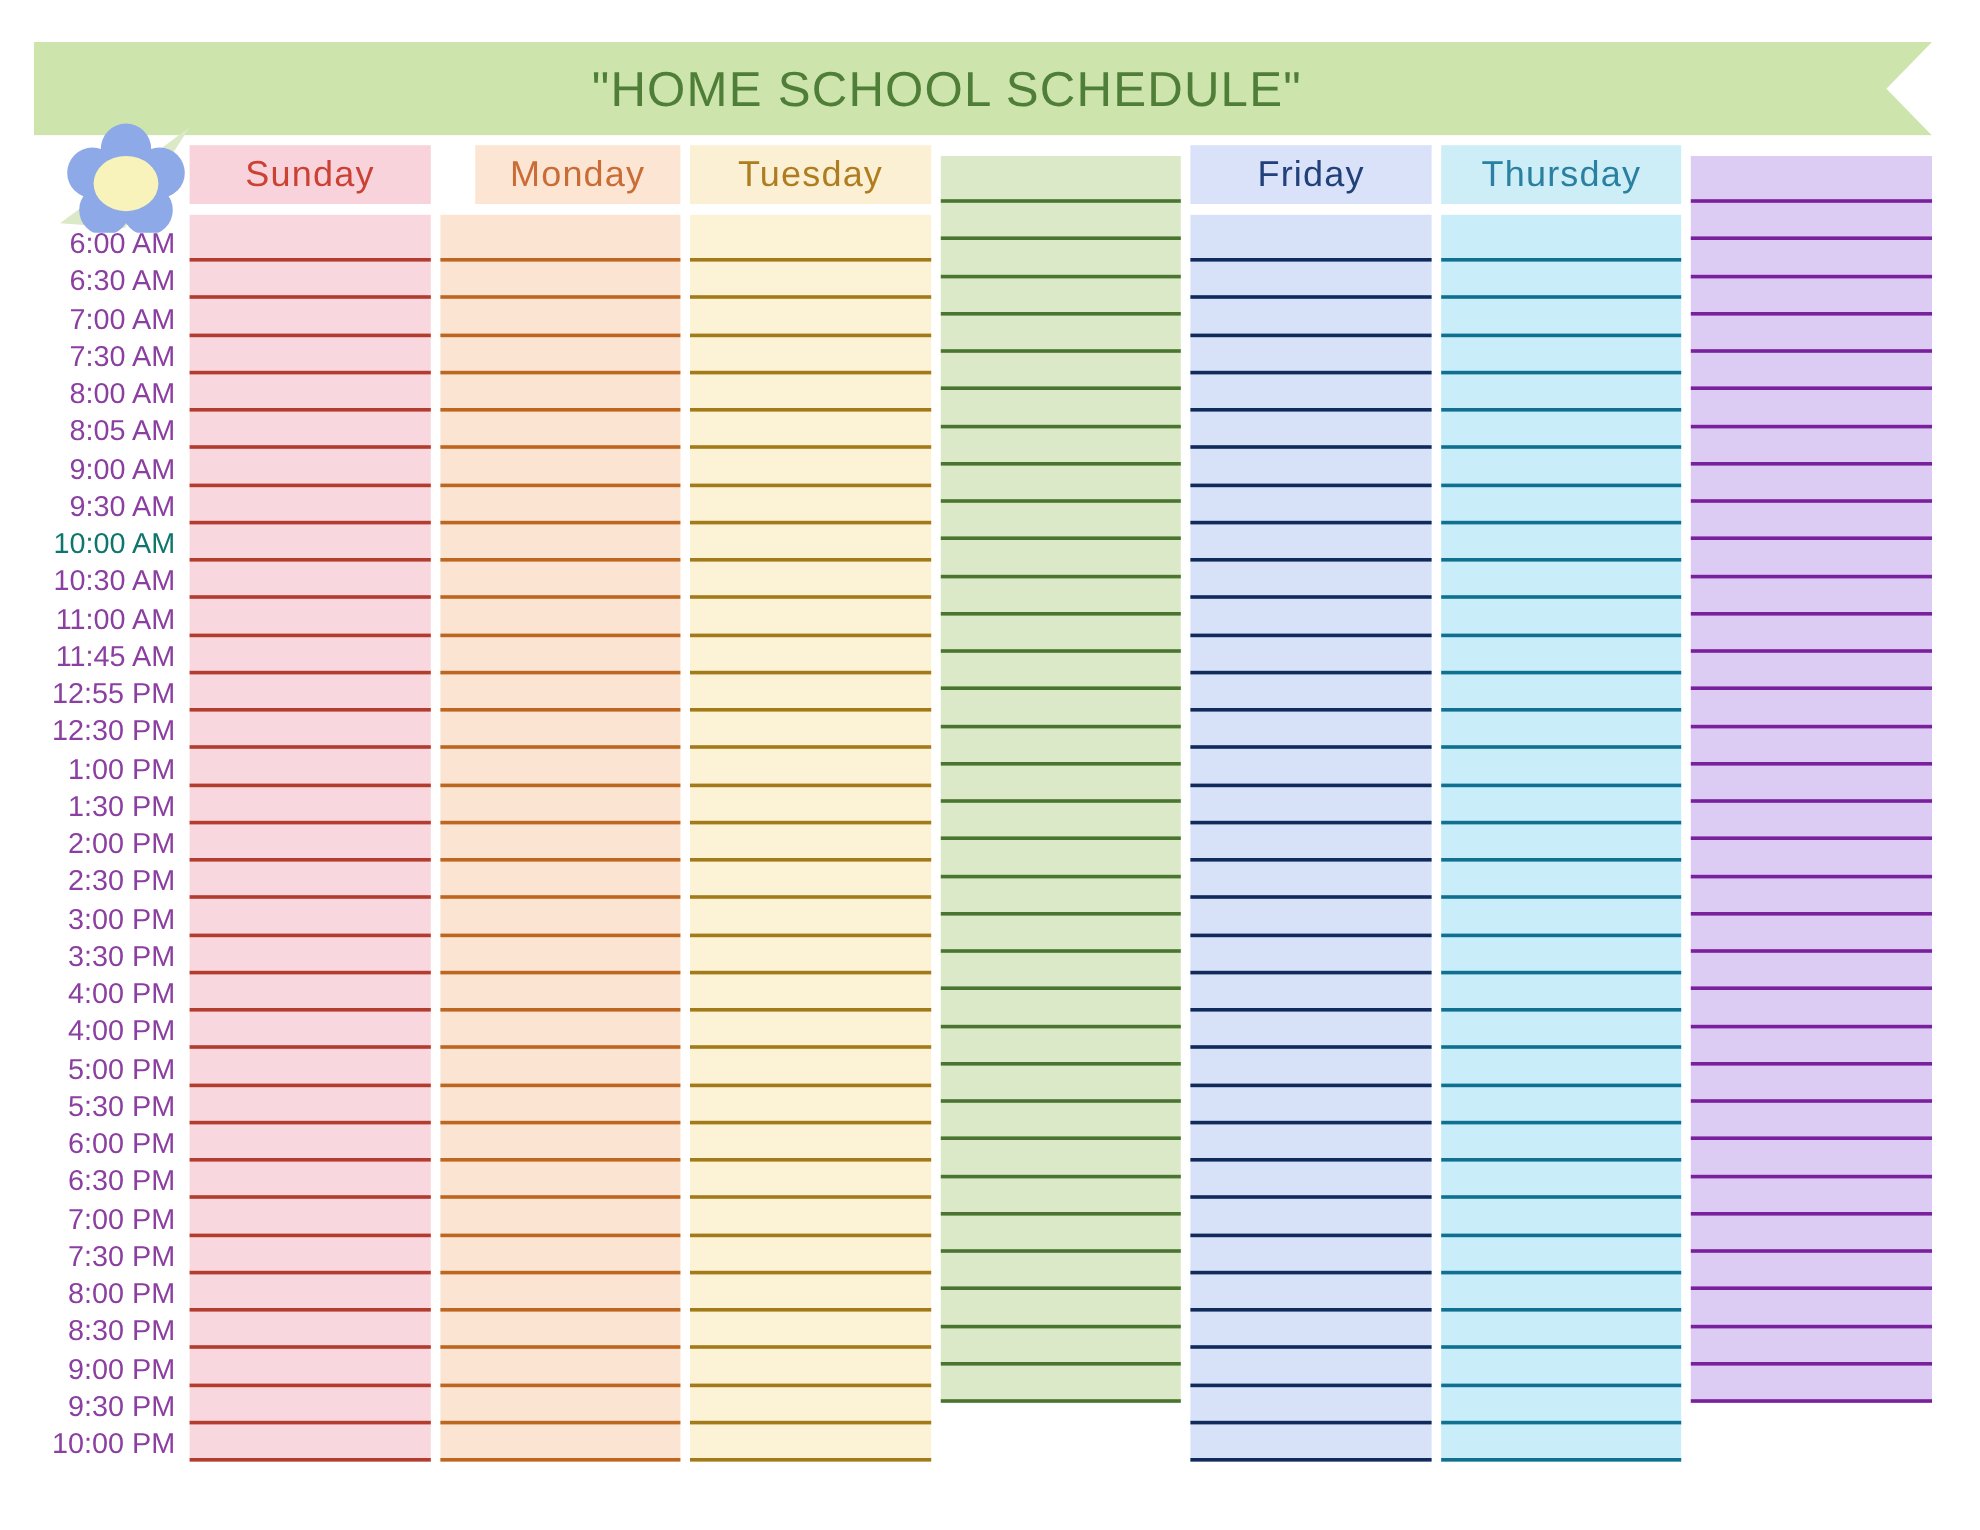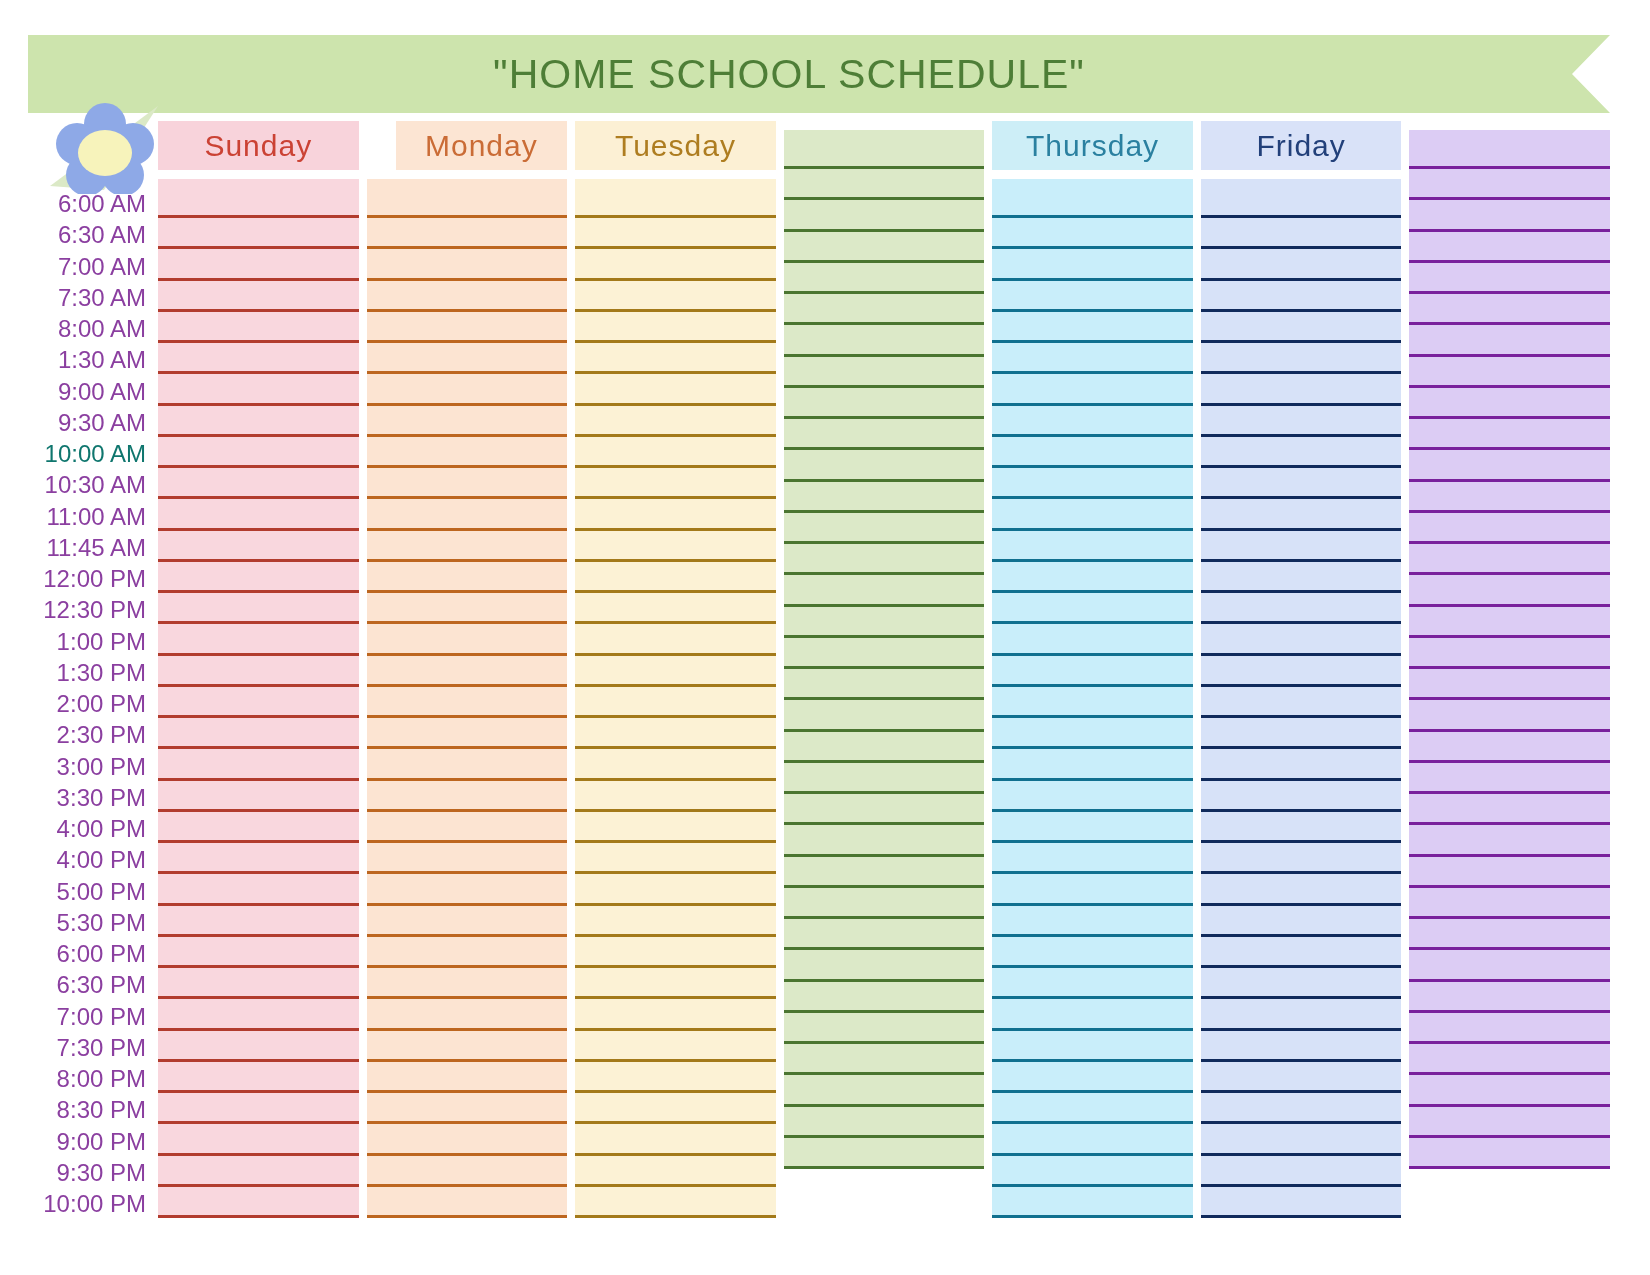--- a/index.html
+++ b/index.html
@@ -69,42 +69,42 @@
         <div class="time-row">
           <span style="color: rgb(139, 63, 160);">7:00 AM</span>
         </div>
         <div class="time-row">
           <span style="color: rgb(139, 63, 160);">7:30 AM</span>
         </div>
         <div class="time-row">
           <span style="color: rgb(139, 63, 160);">8:00 AM</span>
         </div>
         <div class="time-row">
-          <span style="color: rgb(139, 63, 160);">1:30 AM</span>
+          <span style="color: rgb(139, 63, 160);">8:05 AM</span>
         </div>
         <div class="time-row">
           <span style="color: rgb(139, 63, 160);">9:00 AM</span>
         </div>
         <div class="time-row">
           <span style="color: rgb(139, 63, 160);">9:30 AM</span>
         </div>
         <div class="time-row">
           <span style="color: #0f766e;">10:00 AM</span>
         </div>
         <div class="time-row">
           <span style="color: rgb(139, 63, 160);">10:30 AM</span>
         </div>
         <div class="time-row">
           <span style="color: rgb(139, 63, 160);">11:00 AM</span>
         </div>
         <div class="time-row">
           <span style="color: rgb(139, 63, 160);">11:45 AM</span>
         </div>
         <div class="time-row">
-          <span style="color: rgb(139, 63, 160);">12:00 PM</span>
+          <span style="color: rgb(139, 63, 160);">12:55 PM</span>
         </div>
         <div class="time-row">
           <span style="color: rgb(139, 63, 160);">12:30 PM</span>
         </div>
         <div class="time-row">
           <span style="color: rgb(139, 63, 160); margin-top: 41px;">1:00 PM</span>
         </div>
         <div class="time-row">
           <span style="color: rgb(139, 63, 160);">1:30 PM</span>
         </div>
@@ -306,20 +306,58 @@
           <div class="cell" style="border-bottom-color: rgb(74, 117, 48);"></div>
           <div class="cell" style="border-bottom-color: rgb(74, 117, 48);"></div>
           <div class="cell" style="border-bottom-color: rgb(74, 117, 48);"></div>
           <div class="cell" style="border-bottom-color: rgb(74, 117, 48);"></div>
           <div class="cell" style="border-bottom-color: rgb(74, 117, 48);"></div>
           <div class="cell" style="border-bottom-color: rgb(74, 117, 48);"></div>
           <div class="cell" style="border-bottom-color: rgb(74, 117, 48);"></div>
         </div>
       </div>
       <div class="day-col">
+        <div class="day-header" style="background: rgb(217, 226, 248); color: rgb(34, 64, 122);">Friday</div>
+        <div class="day-body" style="background: rgb(215, 226, 248);">
+          <div class="cell first" style="border-bottom-color: rgb(16, 42, 92);"></div>
+          <div class="cell" style="border-bottom-color: rgb(16, 42, 92);"></div>
+          <div class="cell" style="border-bottom-color: rgb(16, 42, 92);"></div>
+          <div class="cell" style="border-bottom-color: rgb(16, 42, 92);"></div>
+          <div class="cell" style="border-bottom-color: rgb(16, 42, 92);"></div>
+          <div class="cell" style="border-bottom-color: rgb(16, 42, 92);"></div>
+          <div class="cell" style="border-bottom-color: rgb(16, 42, 92);"></div>
+          <div class="cell" style="border-bottom-color: rgb(16, 42, 92);"></div>
+          <div class="cell" style="border-bottom-color: rgb(16, 42, 92);"></div>
+          <div class="cell" style="border-bottom-color: rgb(16, 42, 92);"></div>
+          <div class="cell" style="border-bottom-color: rgb(16, 42, 92);"></div>
+          <div class="cell" style="border-bottom-color: rgb(16, 42, 92);"></div>
+          <div class="cell" style="border-bottom-color: rgb(16, 42, 92);"></div>
+          <div class="cell" style="border-bottom-color: rgb(16, 42, 92);"></div>
+          <div class="cell" style="border-bottom-color: rgb(16, 42, 92);"></div>
+          <div class="cell" style="border-bottom-color: rgb(16, 42, 92);"></div>
+          <div class="cell" style="border-bottom-color: rgb(16, 42, 92);"></div>
+          <div class="cell" style="border-bottom-color: rgb(16, 42, 92);"></div>
+          <div class="cell" style="border-bottom-color: rgb(16, 42, 92);"></div>
+          <div class="cell" style="border-bottom-color: rgb(16, 42, 92);"></div>
+          <div class="cell" style="border-bottom-color: rgb(16, 42, 92);"></div>
+          <div class="cell" style="border-bottom-color: rgb(16, 42, 92);"></div>
+          <div class="cell" style="border-bottom-color: rgb(16, 42, 92);"></div>
+          <div class="cell" style="border-bottom-color: rgb(16, 42, 92);"></div>
+          <div class="cell" style="border-bottom-color: rgb(16, 42, 92);"></div>
+          <div class="cell" style="border-bottom-color: rgb(16, 42, 92);"></div>
+          <div class="cell" style="border-bottom-color: rgb(16, 42, 92);"></div>
+          <div class="cell" style="border-bottom-color: rgb(16, 42, 92);"></div>
+          <div class="cell" style="border-bottom-color: rgb(16, 42, 92);"></div>
+          <div class="cell" style="border-bottom-color: rgb(16, 42, 92);"></div>
+          <div class="cell" style="border-bottom-color: rgb(16, 42, 92);"></div>
+          <div class="cell" style="border-bottom-color: rgb(16, 42, 92);"></div>
+          <div class="cell" style="border-bottom-color: rgb(16, 42, 92);"></div>
+        </div>
+      </div>
+      <div class="day-col">
         <div class="day-header" style="background: rgb(205, 238, 247); color: rgb(42, 128, 160);">Thursday</div>
         <div class="day-body" style="background: rgb(201, 238, 250);">
           <div class="cell first" style="border-bottom-color: rgb(16, 112, 143);"></div>
           <div class="cell" style="border-bottom-color: rgb(16, 112, 143);"></div>
           <div class="cell" style="border-bottom-color: rgb(16, 112, 143);"></div>
           <div class="cell" style="border-bottom-color: rgb(16, 112, 143);"></div>
           <div class="cell" style="border-bottom-color: rgb(16, 112, 143);"></div>
           <div class="cell" style="border-bottom-color: rgb(16, 112, 143);"></div>
           <div class="cell" style="border-bottom-color: rgb(16, 112, 143);"></div>
           <div class="cell" style="border-bottom-color: rgb(16, 112, 143);"></div>
@@ -344,58 +382,20 @@
           <div class="cell" style="border-bottom-color: rgb(16, 112, 143);"></div>
           <div class="cell" style="border-bottom-color: rgb(16, 112, 143);"></div>
           <div class="cell" style="border-bottom-color: rgb(16, 112, 143);"></div>
           <div class="cell" style="border-bottom-color: rgb(16, 112, 143);"></div>
           <div class="cell" style="border-bottom-color: rgb(16, 112, 143);"></div>
           <div class="cell" style="border-bottom-color: rgb(16, 112, 143);"></div>
           <div class="cell" style="border-bottom-color: rgb(16, 112, 143);"></div>
         </div>
       </div>
       <div class="day-col">
-        <div class="day-header" style="background: rgb(217, 226, 248); color: rgb(34, 64, 122);">Friday</div>
-        <div class="day-body" style="background: rgb(215, 226, 248);">
-          <div class="cell first" style="border-bottom-color: rgb(16, 42, 92);"></div>
-          <div class="cell" style="border-bottom-color: rgb(16, 42, 92);"></div>
-          <div class="cell" style="border-bottom-color: rgb(16, 42, 92);"></div>
-          <div class="cell" style="border-bottom-color: rgb(16, 42, 92);"></div>
-          <div class="cell" style="border-bottom-color: rgb(16, 42, 92);"></div>
-          <div class="cell" style="border-bottom-color: rgb(16, 42, 92);"></div>
-          <div class="cell" style="border-bottom-color: rgb(16, 42, 92);"></div>
-          <div class="cell" style="border-bottom-color: rgb(16, 42, 92);"></div>
-          <div class="cell" style="border-bottom-color: rgb(16, 42, 92);"></div>
-          <div class="cell" style="border-bottom-color: rgb(16, 42, 92);"></div>
-          <div class="cell" style="border-bottom-color: rgb(16, 42, 92);"></div>
-          <div class="cell" style="border-bottom-color: rgb(16, 42, 92);"></div>
-          <div class="cell" style="border-bottom-color: rgb(16, 42, 92);"></div>
-          <div class="cell" style="border-bottom-color: rgb(16, 42, 92);"></div>
-          <div class="cell" style="border-bottom-color: rgb(16, 42, 92);"></div>
-          <div class="cell" style="border-bottom-color: rgb(16, 42, 92);"></div>
-          <div class="cell" style="border-bottom-color: rgb(16, 42, 92);"></div>
-          <div class="cell" style="border-bottom-color: rgb(16, 42, 92);"></div>
-          <div class="cell" style="border-bottom-color: rgb(16, 42, 92);"></div>
-          <div class="cell" style="border-bottom-color: rgb(16, 42, 92);"></div>
-          <div class="cell" style="border-bottom-color: rgb(16, 42, 92);"></div>
-          <div class="cell" style="border-bottom-color: rgb(16, 42, 92);"></div>
-          <div class="cell" style="border-bottom-color: rgb(16, 42, 92);"></div>
-          <div class="cell" style="border-bottom-color: rgb(16, 42, 92);"></div>
-          <div class="cell" style="border-bottom-color: rgb(16, 42, 92);"></div>
-          <div class="cell" style="border-bottom-color: rgb(16, 42, 92);"></div>
-          <div class="cell" style="border-bottom-color: rgb(16, 42, 92);"></div>
-          <div class="cell" style="border-bottom-color: rgb(16, 42, 92);"></div>
-          <div class="cell" style="border-bottom-color: rgb(16, 42, 92);"></div>
-          <div class="cell" style="border-bottom-color: rgb(16, 42, 92);"></div>
-          <div class="cell" style="border-bottom-color: rgb(16, 42, 92);"></div>
-          <div class="cell" style="border-bottom-color: rgb(16, 42, 92);"></div>
-          <div class="cell" style="border-bottom-color: rgb(16, 42, 92);"></div>
-        </div>
-      </div>
-      <div class="day-col">
         <div class="day-body" style="background: rgb(220, 204, 244);">
           <div class="cell first" style="border-bottom-color: rgb(121, 32, 156);"></div>
           <div class="cell" style="border-bottom-color: rgb(121, 32, 156);"></div>
           <div class="cell" style="border-bottom-color: rgb(121, 32, 156);"></div>
           <div class="cell" style="border-bottom-color: rgb(121, 32, 156);"></div>
           <div class="cell" style="border-bottom-color: rgb(121, 32, 156);"></div>
           <div class="cell" style="border-bottom-color: rgb(121, 32, 156);"></div>
           <div class="cell" style="border-bottom-color: rgb(121, 32, 156);"></div>
           <div class="cell" style="border-bottom-color: rgb(121, 32, 156);"></div>
           <div class="cell" style="border-bottom-color: rgb(121, 32, 156);"></div>

